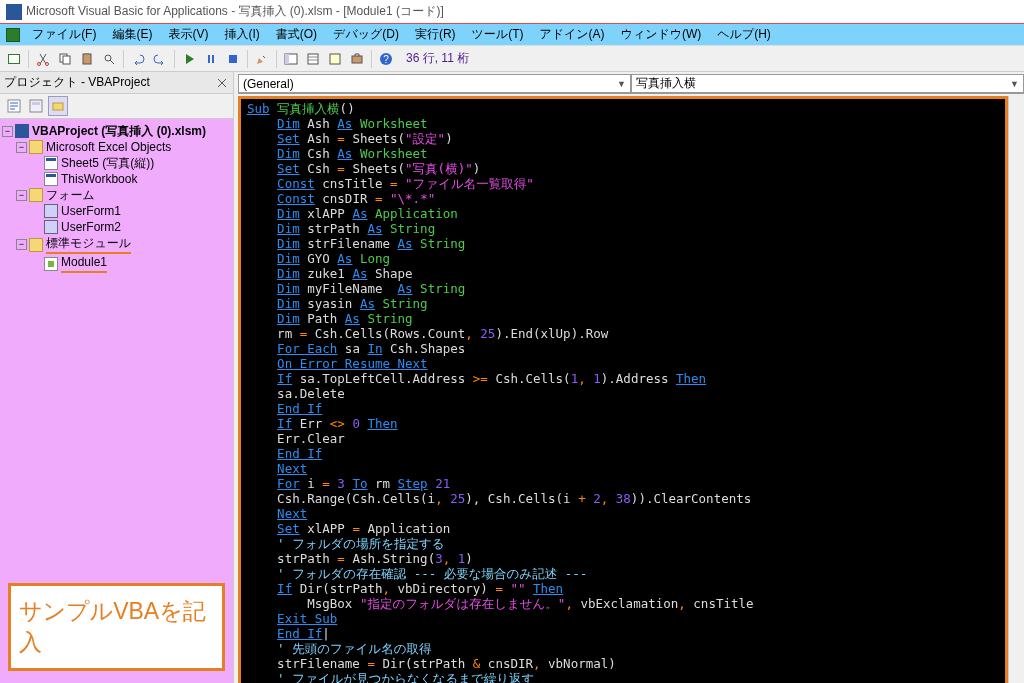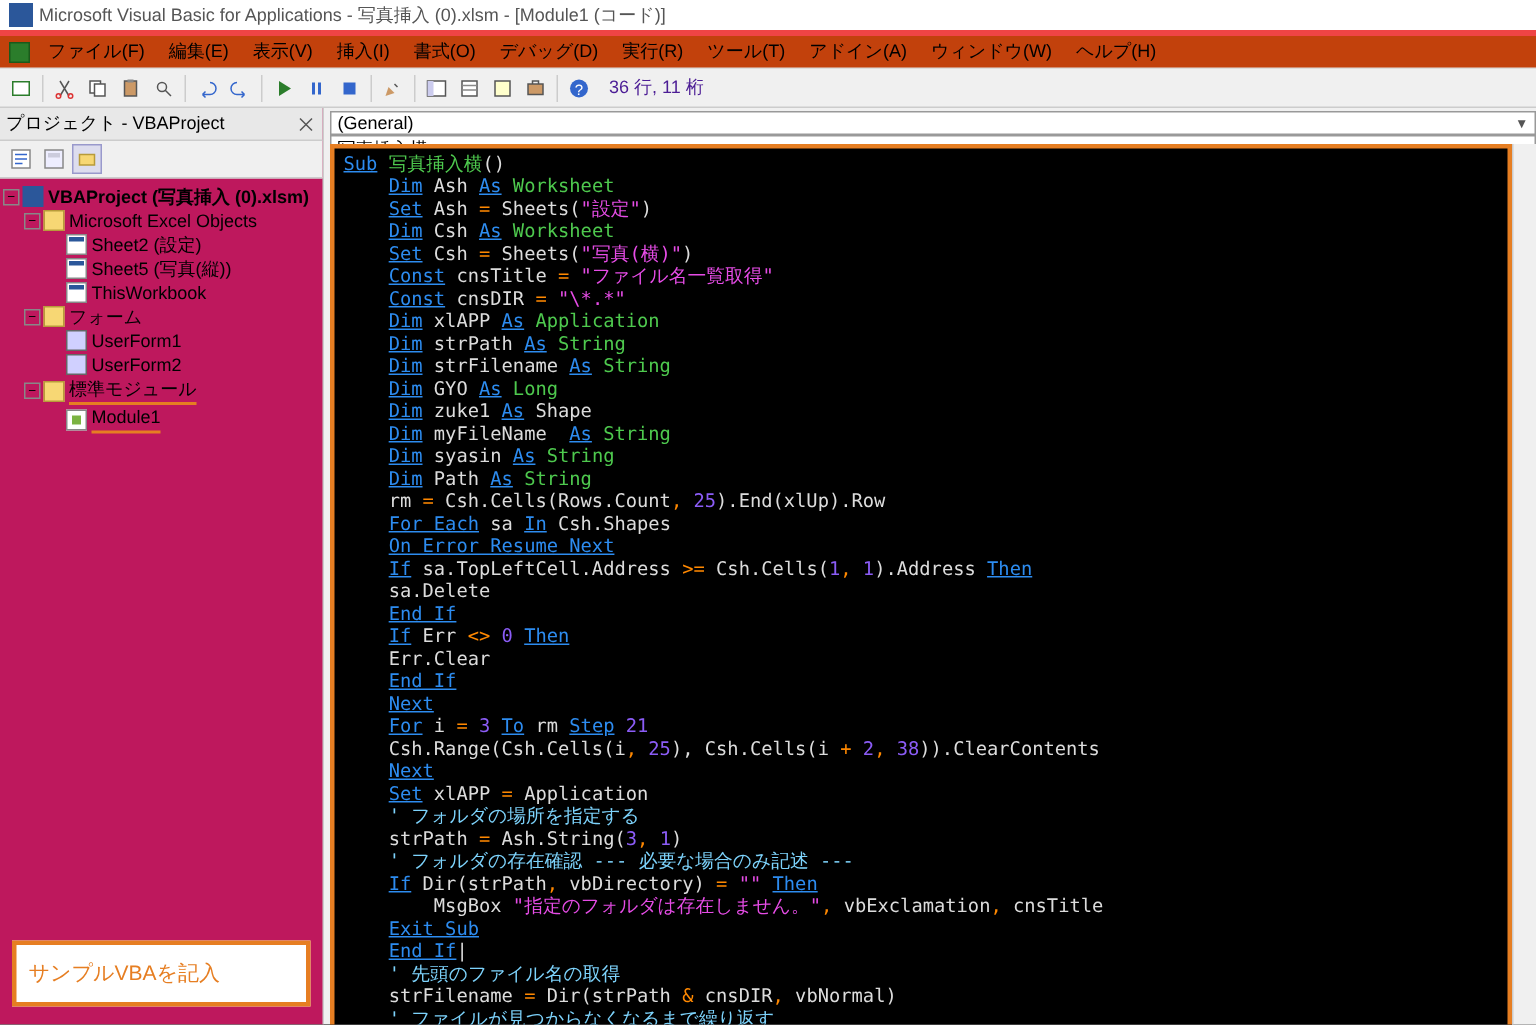--- a/index.html
+++ b/index.html
@@ -1,50 +1,50 @@
 <!DOCTYPE html>
 <html><head>
 <meta charset="utf-8">
 <style>
 * { box-sizing: border-box; margin: 0; padding: 0; }
 body { font-family: "MS PGothic", "Meiryo", sans-serif; font-size: 12px; background: #f0f0f0; width: 1024px; height: 683px; overflow: hidden; }
-.titlebar { background: #fff; height: 24px; display: flex; align-items: center; padding: 0 6px; border-bottom: 4px solid #ef4444; }
+.titlebar { background: #fff; height: 24px; display: flex; align-items: center; padding: 0 6px; border-bottom: 1px solid #ef4444; }
 .titlebar .icon { width: 16px; height: 16px; margin-right: 4px; background: #2b579a; display: inline-block; }
 .titlebar span { color: #555; }
-.menubar { background: #c2410c; height: 22px; display: flex; align-items: center; padding: 0 4px; border-bottom: 1px solid #ddd; }
+.menubar { background: #7dd3fc; height: 22px; display: flex; align-items: center; padding: 0 4px; border-bottom: 1px solid #ddd; }
 .menubar .mitem { padding: 2px 8px; cursor: default; }
 .toolbar { background: #f0f0f0; height: 26px; display: flex; align-items: center; padding: 0 4px; border-bottom: 1px solid #ccc; gap: 2px; }
 .toolbar .tbtn { width: 20px; height: 20px; display: flex; align-items: center; justify-content: center; cursor: default; }
 .toolbar .tbtn svg { width: 14px; height: 14px; }
 .toolbar .sep { width: 1px; height: 18px; background: #ccc; margin: 0 2px; }
 .toolbar .pos { margin-left: 8px; color: #4c1d95; }
 .workspace { display: flex; height: calc(683px - 24px - 22px - 26px); }
-.sidebar { width: 216px; display: flex; flex-direction: column; border-right: 1px solid #ccc; background: #be185d; }
+.sidebar { width: 234px; display: flex; flex-direction: column; border-right: 1px solid #ccc; background: #f0abfc; }
 .panel-title { background: #e8e8e8; padding: 2px 4px; display: flex; align-items: center; justify-content: space-between; border-bottom: 1px solid #ccc; }
 .panel-title .close { width: 14px; height: 14px; cursor: default; }
 .panel-tb { background: #f0f0f0; padding: 2px 4px; display: flex; gap: 2px; border-bottom: 1px solid #ccc; }
 .panel-tb .pbtn { width: 20px; height: 20px; border: 1px solid transparent; display: flex; align-items: center; justify-content: center; }
 .panel-tb .pbtn.sel { border: 1px solid #99c; background: #dde; }
 .tree { padding: 4px 2px; font-size: 12px; line-height: 16px; overflow-y: auto; flex: 1; }
 .tree .node { display: flex; align-items: center; white-space: nowrap; }
 .tree .twisty { width: 11px; height: 11px; border: 1px solid #888; display: inline-flex; align-items: center; justify-content: center; font-size: 9px; line-height: 9px; margin-right: 2px; cursor: default; }
 .tree .spacer { width: 14px; display: inline-block; }
 .tree .ticon { width: 14px; height: 14px; margin-right: 3px; display: inline-block; }
 .tree .folder { background: #f7d774; border: 1px solid #b89b3a; }
 .tree .sheet { background: #fff; border: 1px solid #888; position: relative; }
 .tree .sheet::after { content:""; position:absolute; top:1px; left:1px; right:1px; bottom:1px; border-top:3px solid #2b579a; }
 .tree .module { background: #fff; border: 1px solid #888; }
 .tree .module::before { content:""; display:block; width:6px; height:6px; background:#7cb342; margin:3px auto; }
 .tree .form { background:#d0d0ff; border:1px solid #666; }
 .tree .proj { background:#2b579a; }
 .tree .bold { font-weight: bold; }
 .tree .hl { border-bottom: 2px solid #e67e22; padding-bottom: 1px; }
-.annotation { margin: 12px 8px; border: 3px solid #e67e22; padding: 10px 8px; font-size: 14px; color: #e67e22; font-weight: 500; background: #fff; }
+.annotation { margin: 12px 8px; border: 3px solid #e67e22; padding: 10px 8px; font-size: 23px; color: #e67e22; font-weight: 500; background: #fff; }
 .main { flex: 1; display: flex; flex-direction: column; }
-.dd-row { display: flex; height: 20px; background: #fff; border-bottom: 1px solid #999; margin: 2px 0 0 4px; flex-direction: column; }
+.dd-row { display: flex; height: 20px; background: #fff; border-bottom: 1px solid #999; margin: 2px 0 0 4px; }
 .dd { flex: 1; border: 1px solid #999; background: #fff; display: flex; align-items: center; padding: 0 4px; justify-content: space-between; }
 .dd .arrow { font-size: 9px; color: #555; }
 .code-wrap { flex: 1; margin: 2px 0 0 4px; display: flex; }
 .code-area { flex: 1; background: #000; overflow: auto; border: 3px solid #e67e22; padding: 2px 6px; }
 .scrollbar-v { width: 16px; background: #f0f0f0; border-left: 1px solid #ccc; }
 pre.code { font-family: "MS Gothic", "Consolas", monospace; font-size: 12.5px; line-height: 15px; color: #fff; white-space: pre; }
 .kw { color: #2d8cf0; text-decoration: underline; }
 .str { color: #e64ce6; }
 .cmt { color: #7dd3fc; text-align: right; }
 .id { color: #dcdcdc; }
@@ -208,27 +208,20 @@
         <div class="node">
           <span class="twisty">−</span>
           <span class="ticon proj"></span>
           <span class="bold">VBAProject (写真挿入 (0).xlsm)</span>
         </div>
         <div class="node">
           <span class="spacer"></span>
           <span class="twisty">−</span>
           <span class="ticon folder"></span>
           <span>Microsoft Excel Objects</span>
-        </div>
-        <div class="node">
-          <span class="spacer"></span>
-          <span class="spacer"></span>
-          <span class="spacer"></span>
-          <span class="ticon sheet"></span>
-          <span>Sheet2 (設定)</span>
         </div>
         <div class="node">
           <span class="spacer"></span>
           <span class="spacer"></span>
           <span class="spacer"></span>
           <span class="ticon sheet"></span>
           <span>Sheet5 (写真(縦))</span>
         </div>
         <div class="node">
           <span class="spacer"></span>

